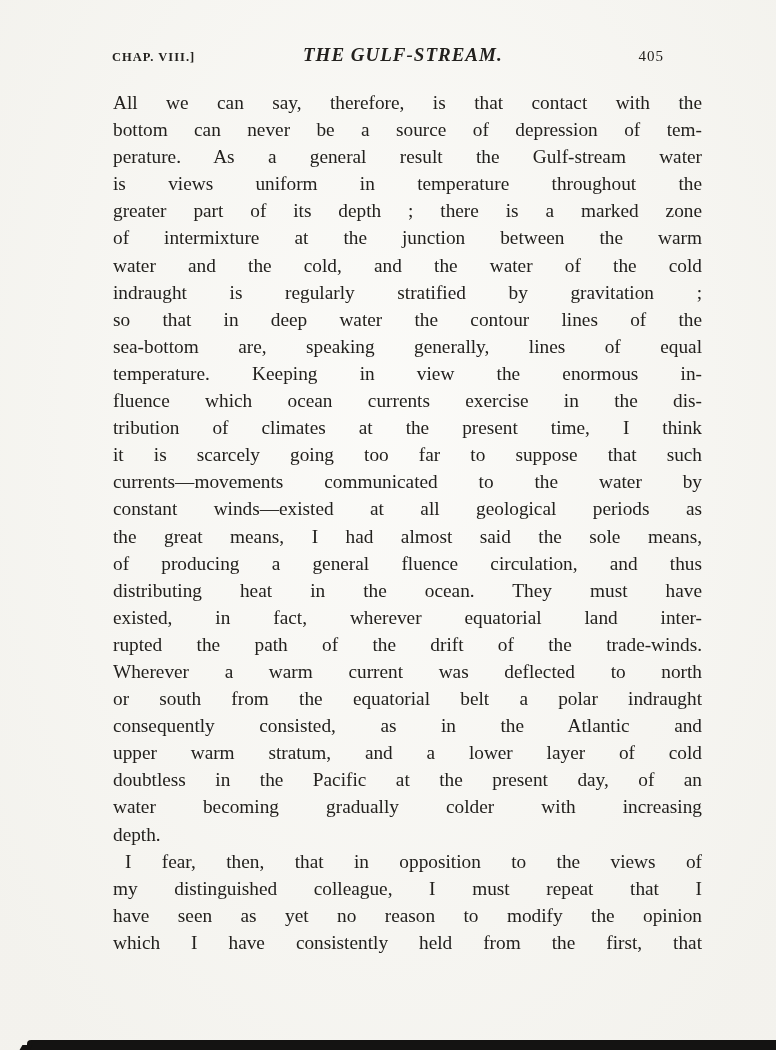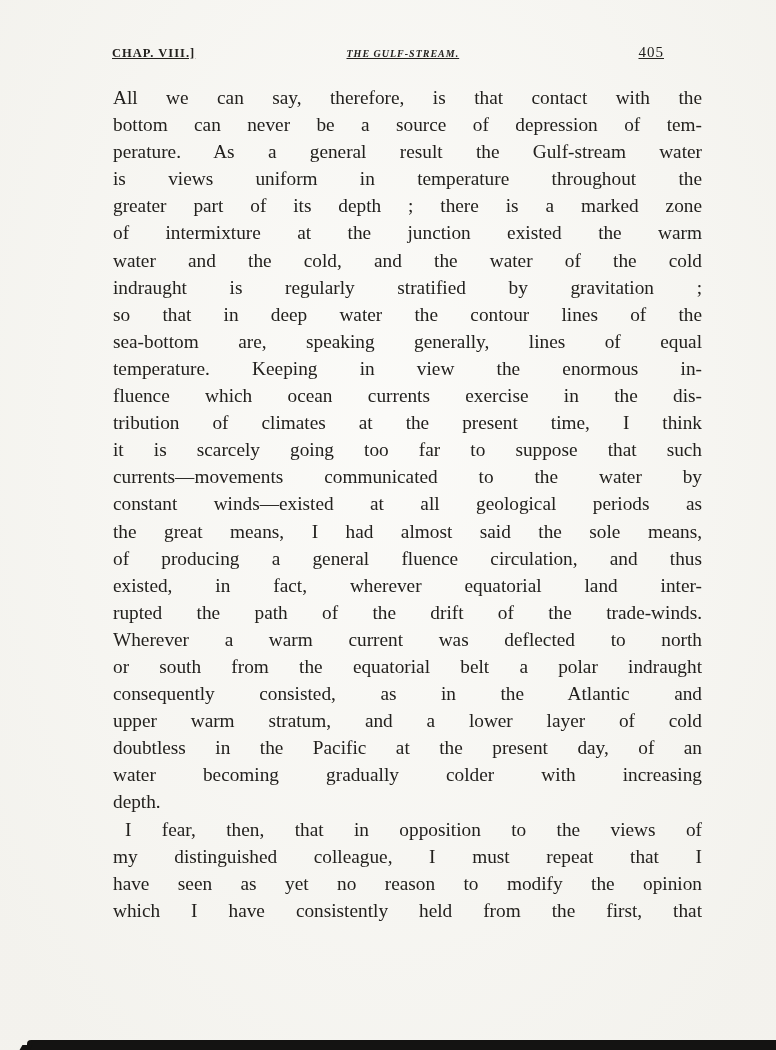--- a/index.html
+++ b/index.html
@@ -20,29 +20,28 @@
     inset: 0;
     background:
       radial-gradient(ellipse at 50% 40%, rgba(255,255,255,0.5), rgba(0,0,0,0.015) 90%),
       #f7f6f1;
   }
   .header {
     display: flex;
     justify-content: space-between;
     align-items: baseline;
     margin: 44px 112px 0 112px;
-    text-decoration: underline;
   }
   .chap {
     font-size: 12.5px;
     letter-spacing: 1px;
     font-weight: 600;
   }
   .running-title {
-    font-size: 10px;
+    font-size: 19px;
     font-style: italic;
     font-weight: 700;
     letter-spacing: 1px;
     
     transform: translateX(-14px);
   }
   .pagenum {
     font-size: 15px;
     letter-spacing: 1px;
   }
@@ -95,33 +94,34 @@
     <span class="pagenum">405</span>
   </div>
 
   <div class="body-text" id="body-text">
       <div class="para">
         <div class="line">All we can say, therefore, is that contact with the</div>
         <div class="line">bottom can never be a source of depression of tem-</div>
         <div class="line">perature.  As a general result the Gulf-stream water</div>
         <div class="line">is views uniform in temperature throughout the</div>
         <div class="line">greater part of its depth ; there is a marked zone</div>
-        <div class="line">of intermixture at the junction existed the warm</div>
+        <div class="line">of intermixture at the junction between the warm</div>
         <div class="line">water and the cold, and the water of the cold</div>
         <div class="line">indraught is regularly stratified by gravitation ;</div>
         <div class="line">so that in deep water the contour lines of the</div>
         <div class="line">sea-bottom are, speaking generally, lines of equal</div>
         <div class="line">temperature.  Keeping in view the enormous in-</div>
         <div class="line">fluence which ocean currents exercise in the dis-</div>
         <div class="line">tribution of climates at the present time, I think</div>
         <div class="line">it is scarcely going too far to suppose that such</div>
         <div class="line">currents—movements communicated to the water by</div>
         <div class="line">constant winds—existed at all geological periods as</div>
         <div class="line">the great means, I had almost said the sole means,</div>
         <div class="line">of producing a general fluence circulation, and thus</div>
+        <div class="line">distributing heat in the ocean.  They must have</div>
         <div class="line">existed, in fact, wherever equatorial land inter-</div>
         <div class="line">rupted the path of the drift of the trade-winds.</div>
         <div class="line">Wherever a warm current was deflected to north</div>
         <div class="line">or south from the equatorial belt a polar indraught</div>
         <div class="line">consequently consisted, as in the Atlantic and</div>
         <div class="line">upper warm stratum, and a lower layer of cold</div>
         <div class="line">doubtless in the Pacific at the present day, of an</div>
         <div class="line">water becoming gradually colder with increasing</div>
         <div class="line no-just">depth.</div>
       </div>

